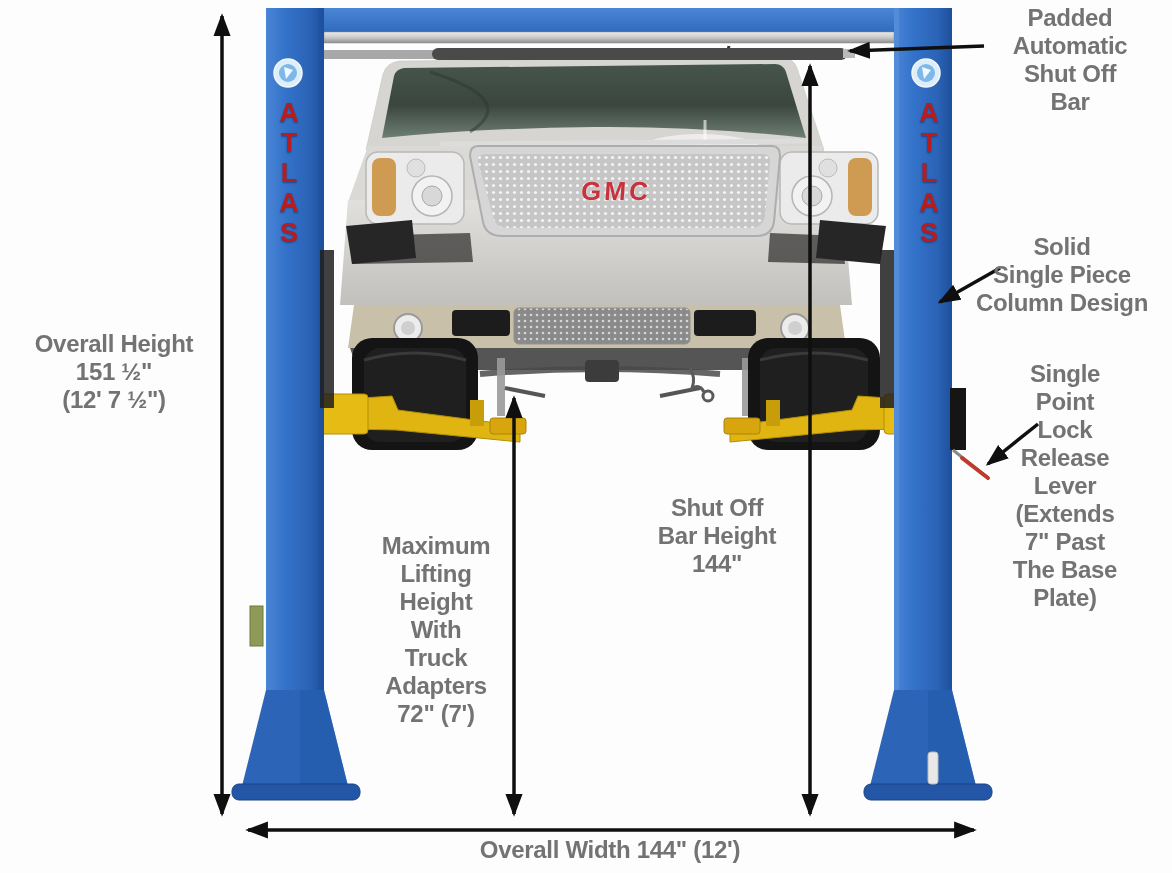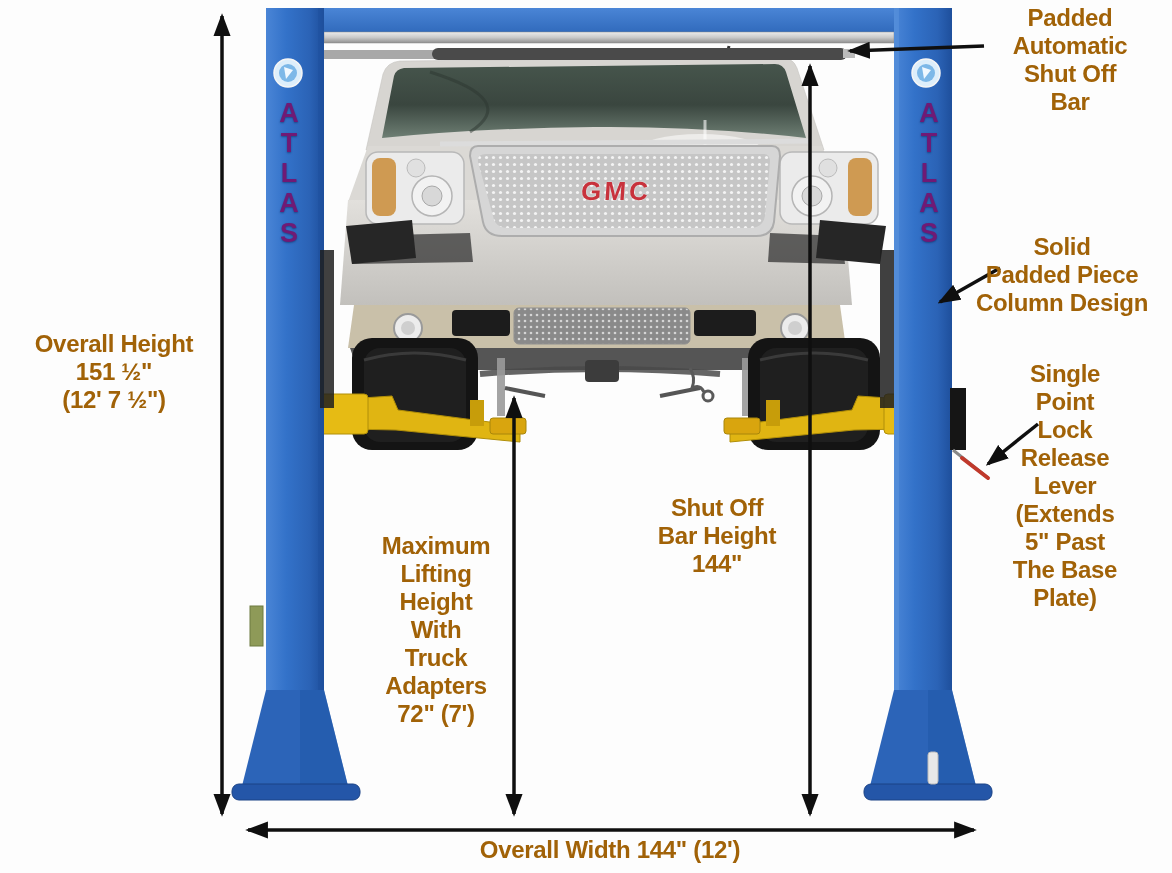--- a/index.html
+++ b/index.html
@@ -9,31 +9,31 @@
   }
   .stage svg{position:absolute;left:0;top:0;}
   .lbl{
     position:absolute;
     white-space:pre-line;
     text-align:center;
     font-weight:bold;
     font-size:24px;
     line-height:28px;
     letter-spacing:-0.3px;
-    color:#a16207;
+    color:#737373;
   }
   .vtext{
     position:absolute;
     width:30px;
     word-break:break-all;
     text-align:center;
     font-weight:bold;
     font-size:27px;
     line-height:30px;
-    color:#701a75;
+    color:#b91c1c;
     text-shadow:0 1px 2px rgba(10,40,90,.55);
   }
   .badge{
     position:absolute;
     text-align:center;
     font-weight:bold;
     font-size:26px;
     line-height:30px;
     letter-spacing:3px;
     color:#c8323c;
@@ -248,29 +248,29 @@
   <div class="badge" style="left:556px;top:176px;width:120px;">GMC</div>
 
   <div class="lbl" style="left:6px;top:330px;width:216px;">Overall Height
 151 ½"
 (12' 7 ½")</div>
   <div class="lbl" style="left:985px;top:4px;width:170px;">Padded
 Automatic
 Shut Off
 Bar</div>
   <div class="lbl" style="left:955px;top:233px;width:214px;">Solid
-Padded Piece
+Single Piece
 Column Design</div>
   <div class="lbl" style="left:990px;top:360px;width:150px;">Single
 Point
 Lock
 Release
 Lever
 (Extends
-5" Past
+7" Past
 The Base
 Plate)</div>
   <div class="lbl" style="left:362px;top:532px;width:148px;">Maximum
 Lifting
 Height
 With
 Truck
 Adapters
 72" (7')</div>
   <div class="lbl" style="left:628px;top:494px;width:178px;">Shut Off

